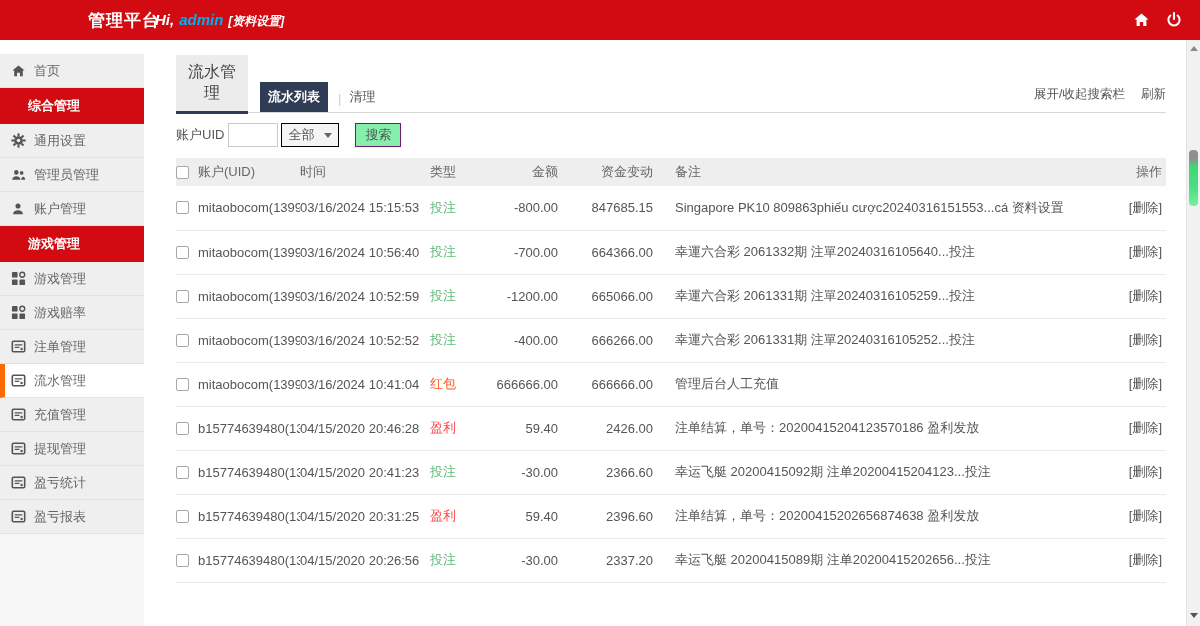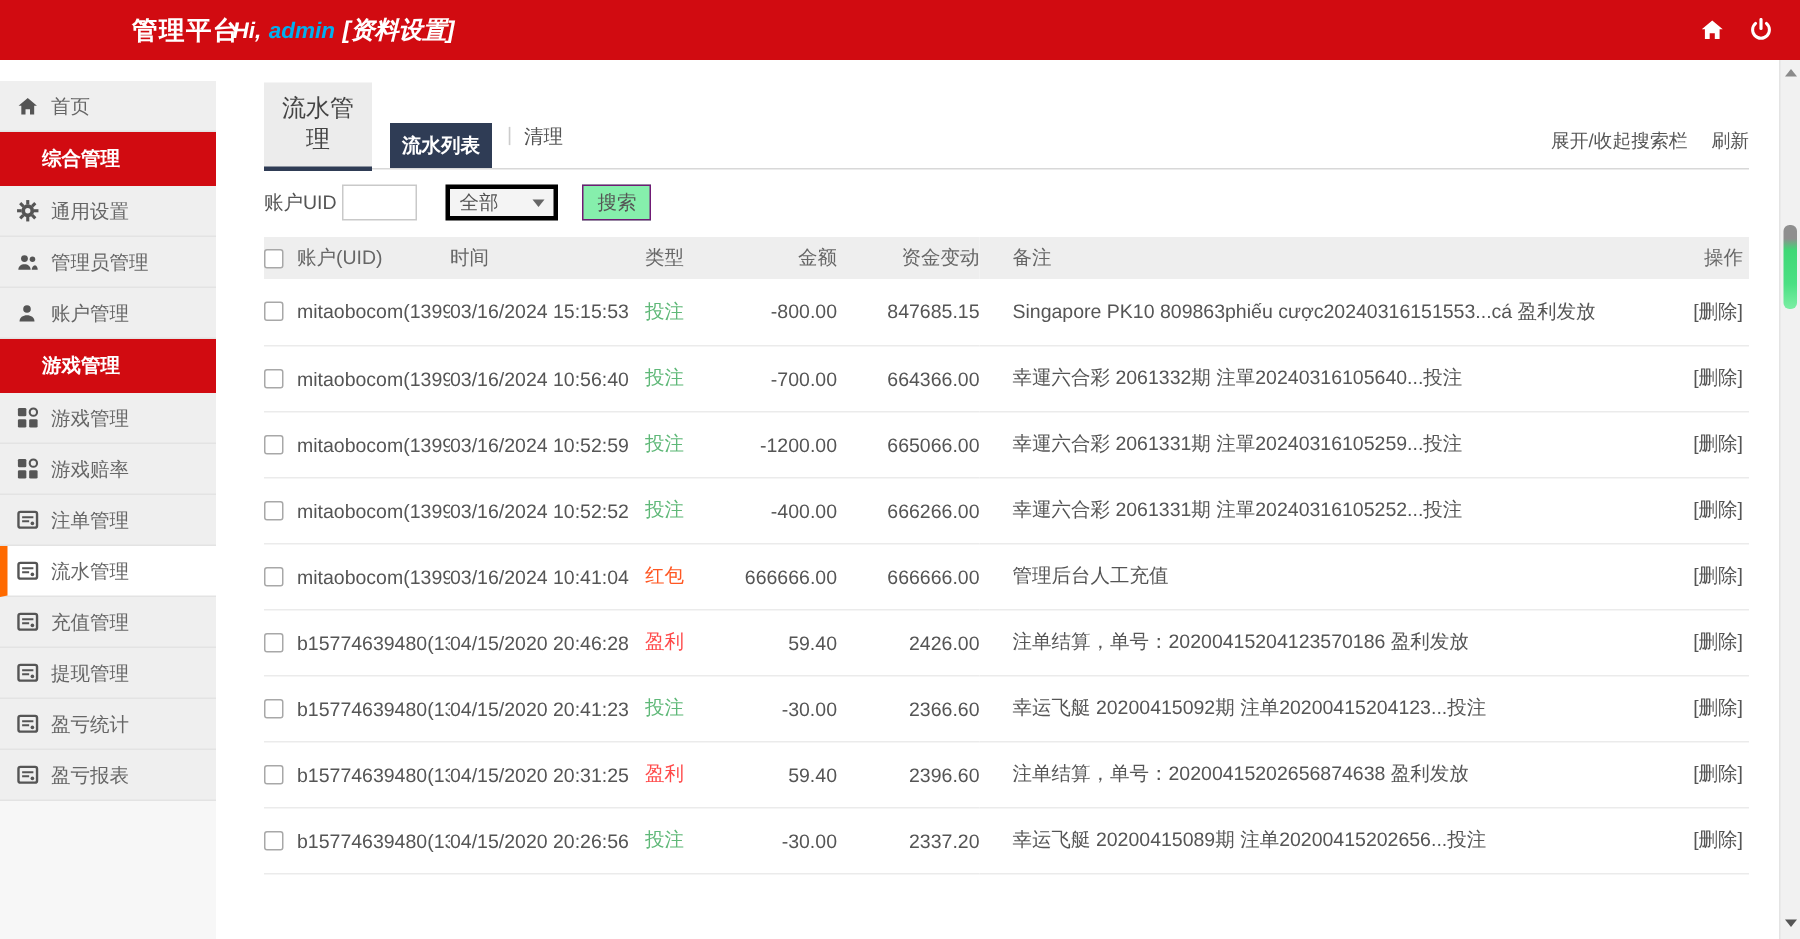--- a/index.html
+++ b/index.html
@@ -5,53 +5,53 @@
   * { margin:0; padding:0; box-sizing:border-box; }
   html,body { width:1200px; height:626px; overflow:hidden; background:#fff;
               font-family:"Liberation Sans","DejaVu Sans",sans-serif; }
 
   
   .topbar { position:absolute; top:0; left:0; width:1200px; height:40px;
             background:#d10b11; display:flex; align-items:center; z-index:10; }
   .brand { width:160px; text-align:right; color:#fff; font-size:17px; font-weight:bold; letter-spacing:1px; }
   .greeting { margin-left:-5px; color:#fff; font-size:15px; font-weight:bold; display:flex; align-items:baseline; gap:5px;font-style:italic; }
   .greeting .uname { color:#00b0f0; }
-  .greeting .profile { font-size:16px; font-weight:bold; color:#fff; cursor:pointer; }
+  .greeting .profile { font-size:12px; font-weight:bold; color:#fff; cursor:pointer; }
   .topbar-right { margin-left:auto; display:flex; align-items:center; gap:16px; padding-right:18px; }
   .topbar-right svg { display:block; cursor:pointer; }
 
   
   .sidebar { position:absolute; top:22px; left:0; width:144px; height:586px; background:#f7f7f7;margin-top:32px; }
   .side-item { height:34px; display:flex; align-items:center; padding-left:10px;
                background:#efefef; border-bottom:1px solid #e3e3e3; color:#666; font-size:13px; cursor:pointer; }
   .side-item .ic { width:16px; height:16px; margin-right:8px; display:flex; align-items:center; justify-content:center; }
   .side-item.active { background:#fff; border-left:5px solid #ff6a00; padding-left:5px; }
   .side-section { height:36px; display:flex; align-items:center; padding-left:28px;
                   background:#d10b11; color:#fff; font-size:13px; font-weight:bold; }
 
   
   .content { position:absolute; top:40px; left:160px; width:1026px; height:586px;
              background:#fff; padding:0 20px 0 16px; }
 
   .page-head { display:flex; align-items:flex-end; border-bottom:1px solid #d8d8d8; margin-top:15px; }
   .page-title { background:#ececec; color:#444; font-size:16px; padding:7px 6px; width:72px;
                 text-align:center; border-bottom:3px solid #2f3c55; margin-bottom:-2px; }
-  .tabs { display:flex; margin-left:12px; }
+  .tabs { display:flex; align-items:flex-end; margin-left:12px; }
   .tab-active { background:#2f3c55; color:#fff; font-size:13px; font-weight:bold;
                 padding:6px 8px; cursor:pointer; }
   .tab-sep { color:#ccc; font-size:13px; margin:0 8px 6px 10px; }
   .tab-plain { color:#555; font-size:13px; padding-bottom:6px; cursor:pointer; }
   .head-links { margin-left:auto; display:flex; gap:16px; padding-bottom:9px; font-size:12.5px; color:#555; }
   .head-links span { cursor:pointer; }
 
   .search-row { display:flex; align-items:center; padding:10px 0 11px 0; font-size:13px; color:#555; }
   .search-row label { margin-right:4px; }
   .uid-input { width:50px; height:24px; border:1px solid #c9c9c9; background:#fff; padding:0 4px; font-size:12px; }
-  .type-select { margin-left:19px; height:24px; min-width:44px; border:3px solid #000000; background:#f4f4f4;
-                 display:flex; align-items:center; padding:0 6px; gap:23px; cursor:pointer; font-size:13px; color:#555; }
+  .type-select { margin-left:3px; height:24px; min-width:44px; border:1px solid #000000; background:#f4f4f4;
+                 display:flex; align-items:center; padding:0 6px; gap:10px; cursor:pointer; font-size:13px; color:#555; }
   .type-select .car { width:0; height:0; border-left:4px solid transparent; border-right:4px solid transparent;
                       border-top:5px solid #666; }
   .search-btn { margin-left:16px; height:24px; border:1px solid #701a75; background:#86efac; color:#555;
                 font-size:13px; padding:0 9px; cursor:pointer; }
 
   
   table { width:100%; border-collapse:collapse; table-layout:fixed; }
   th { background:#eee; height:28px; font-size:13px; font-weight:normal; color:#666; text-align:left; }
   td { height:44px; border-bottom:1px solid #ebebeb; font-size:13px; color:#555;
        white-space:nowrap; overflow:hidden; }
@@ -290,21 +290,21 @@
     <tbody id="flow-tbody">
         <tr>
           <td class="c-check">
             <input type="checkbox" style="">
           </td>
           <td class="c-acct">mitaobocom(1399)</td>
           <td class="c-time">03/16/2024 15:15:53</td>
           <td class="c-type t-green">投注</td>
           <td class="c-amt">-800.00</td>
           <td class="c-bal">847685.15</td>
-          <td class="c-rem">Singapore PK10 809863phiếu cược20240316151553...cá 盈利发放</td>
+          <td class="c-rem">Singapore PK10 809863phiếu cược20240316151553...cá 资料设置</td>
           <td class="c-act"><span class="del-link">[删除]</span></td>
         </tr>
         <tr>
           <td class="c-check">
             <input type="checkbox" style="">
           </td>
           <td class="c-acct">mitaobocom(1399)</td>
           <td class="c-time">03/16/2024 10:56:40</td>
           <td class="c-type t-green">投注</td>
           <td class="c-amt">-700.00</td>

